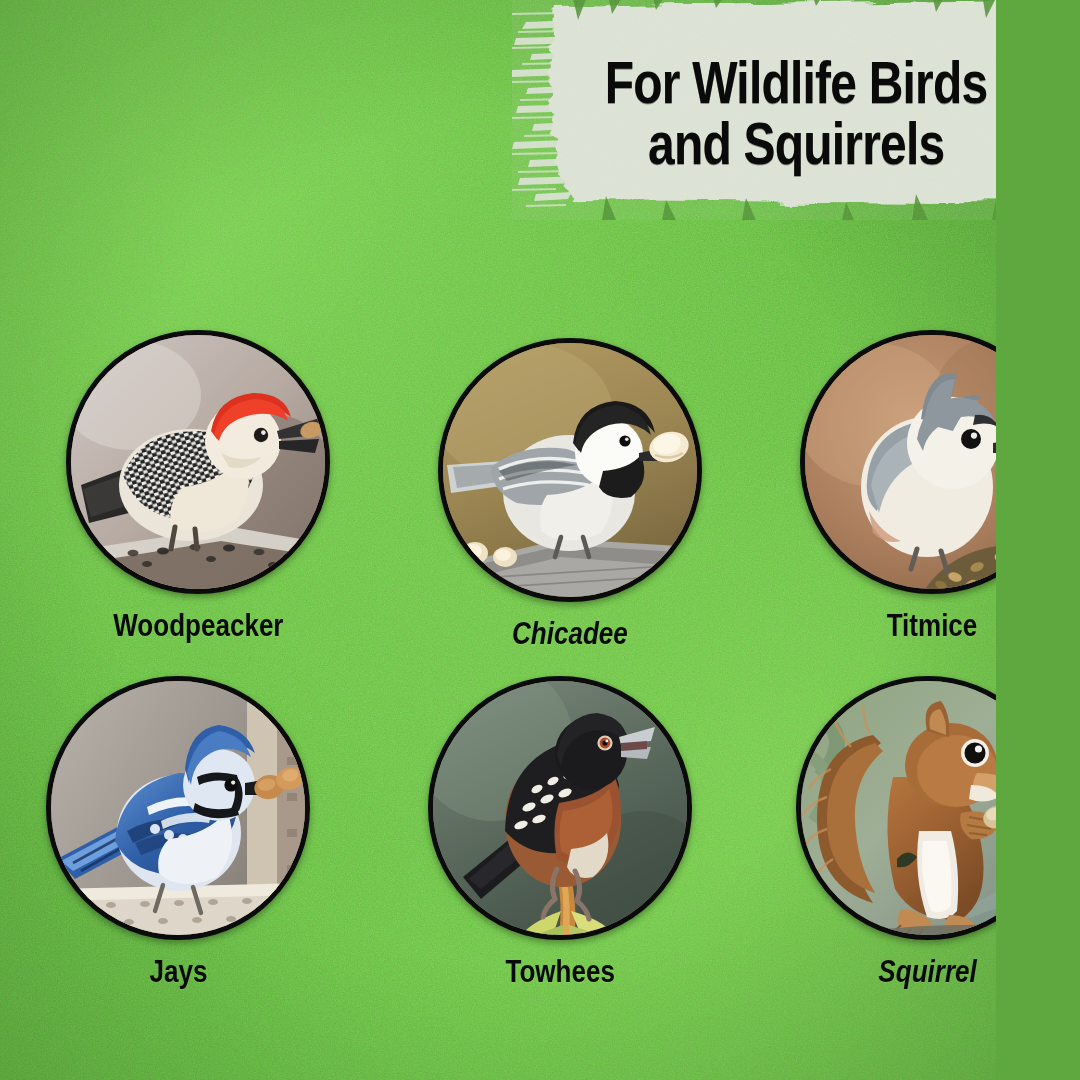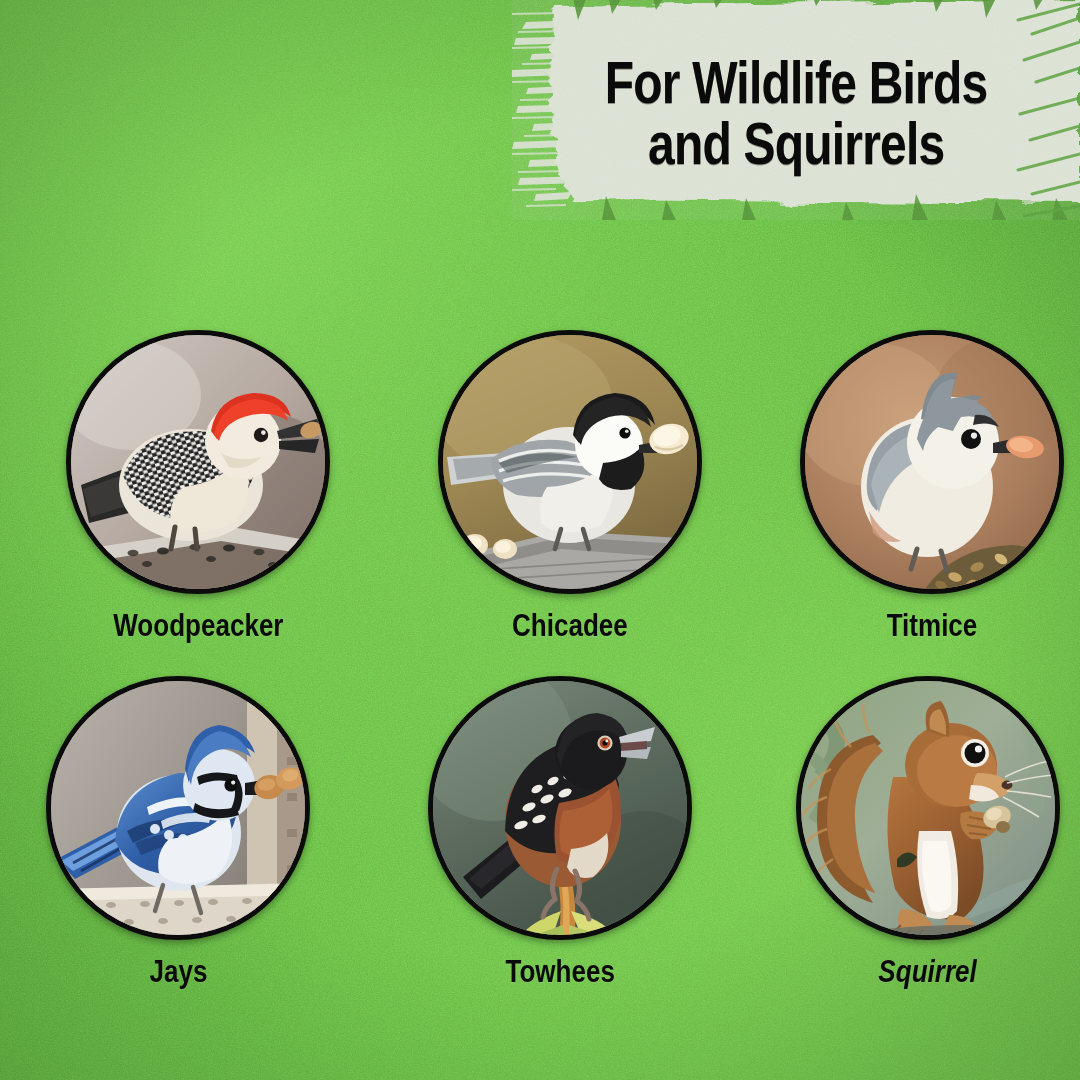--- a/index.html
+++ b/index.html
@@ -1,21 +1,21 @@
 <!DOCTYPE html>
 <html><head>
 <meta charset="utf-8">
 <style>
   html,body{margin:0;padding:0;}
   body{
     width:1080px;height:1080px;overflow:hidden;
     font-family:"Liberation Sans", sans-serif;
     background:#5fa83f;
   }
-  #stage{position:relative;width:1080px;height:1080px;overflow:hidden;}
+  #stage{position:relative;width:996px;height:1080px;overflow:hidden;}
 
   
   .grass-base{position:absolute;inset:0;
     background:
       radial-gradient(ellipse at 20% 18%, #80c257 0%, rgba(128,194,87,0) 55%),
       radial-gradient(ellipse at 78% 72%, #7cbd52 0%, rgba(124,189,82,0) 58%),
       linear-gradient(170deg,#64ad41 0%,#5da33c 45%,#68b146 100%);
   }
   .grass-noise{position:absolute;inset:-10px;opacity:.95;}
   .grass-noise svg{width:100%;height:100%;display:block;}
@@ -257,21 +257,21 @@
           <ellipse cx="240" cy="95" rx="11" ry="8" fill="#c99a5e" transform="rotate(-18 240 95)"></ellipse>
 
           <path d="M104 192 L100 214 M124 194 L126 214" stroke="#4a4239" stroke-width="5" fill="none" stroke-linecap="round"></path>
 
           <rect width="254" height="254" fill="url(#wpBg)" opacity=".06"></rect>
         </svg>
       </div>
       <div class="caption">Woodpeacker</div>
     </div>
 
-    <div class="cell" style="left:420px;top:0;">
+    <div class="cell" style="left:420px;top:8px;font-style:italic;">
       <div class="photo">
         <svg xmlns="http://www.w3.org/2000/svg" viewBox="0 0 254 254">
           <defs>
             <linearGradient id="chBg" x1="0" y1="0" x2=".4" y2="1">
               <stop offset="0" stop-color="#b39b64"></stop>
                 <stop offset=".55" stop-color="#9c8652"></stop>
               <stop offset="1" stop-color="#7d6b41"></stop>
             </linearGradient>
           </defs>
           <rect width="254" height="254" fill="url(#chBg)"></rect>

